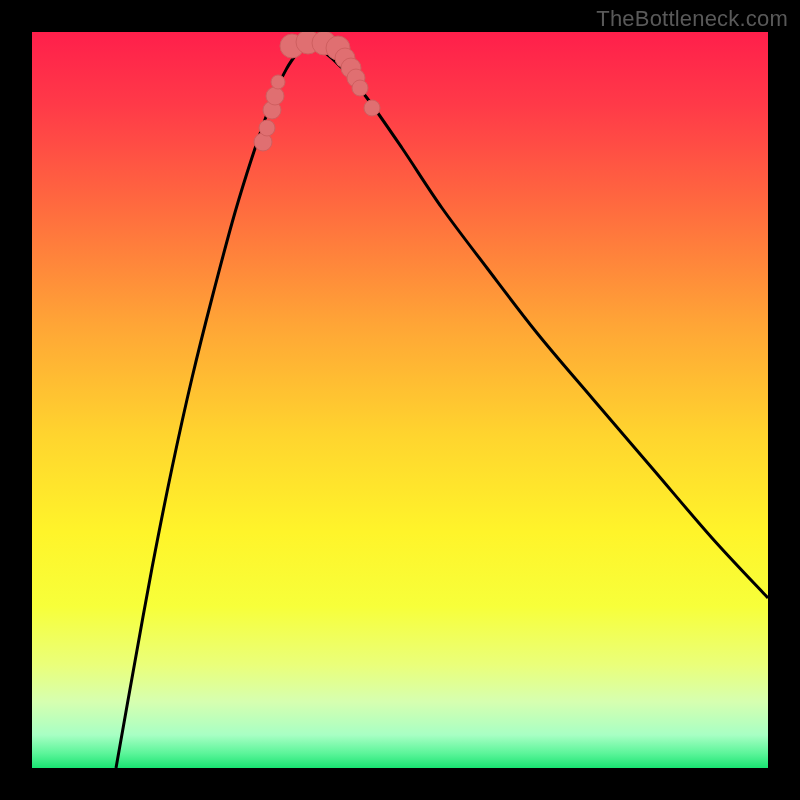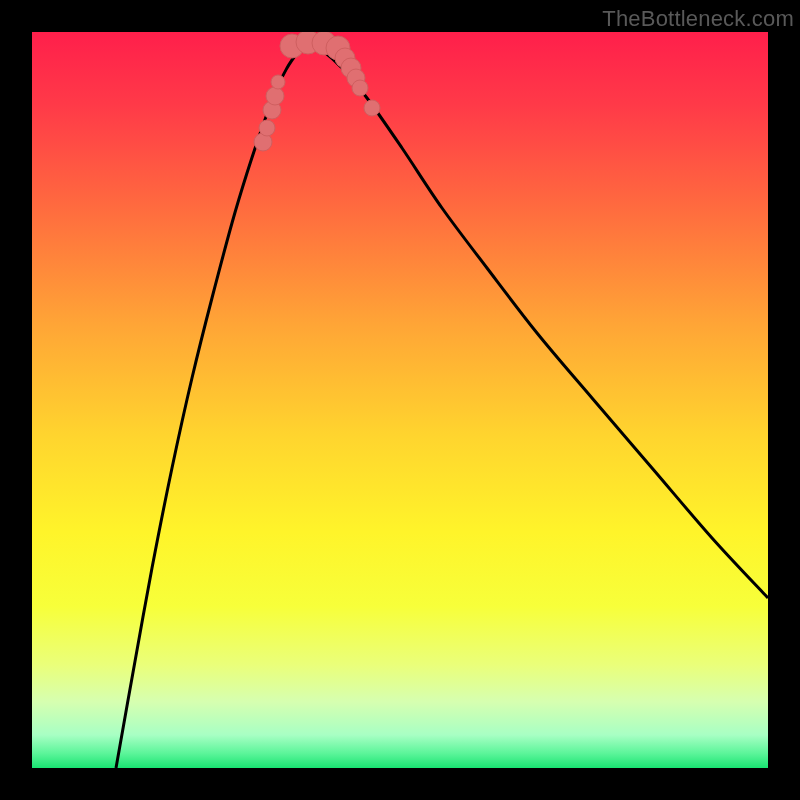--- a/index.html
+++ b/index.html
@@ -22,21 +22,21 @@
   .gradient {
     position: absolute;
     left: 0;
     top: 0;
     width: 736px;
     height: 736px;
   }
   .watermark {
     position: absolute;
     top: 6px;
-    right: 6px;
+    right: 12px;
     color: #595959;
     font-size: 22px;
     font-weight: 500;
     letter-spacing: 0.2px;
   }
   svg.curves {
     position: absolute;
     left: 0;
     top: 0;
     width: 736px;

